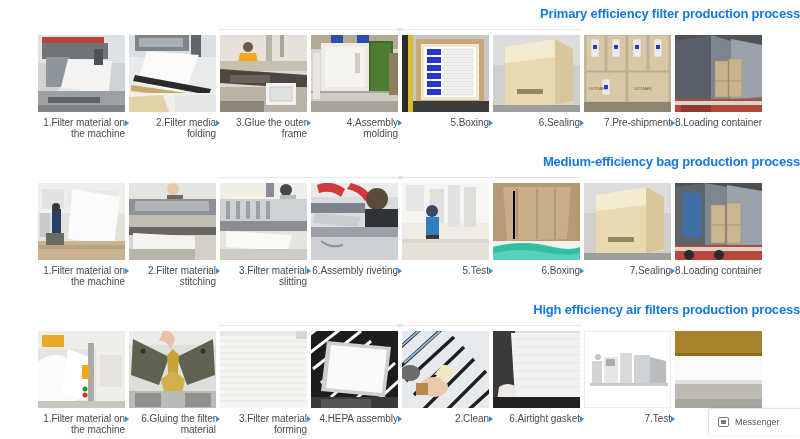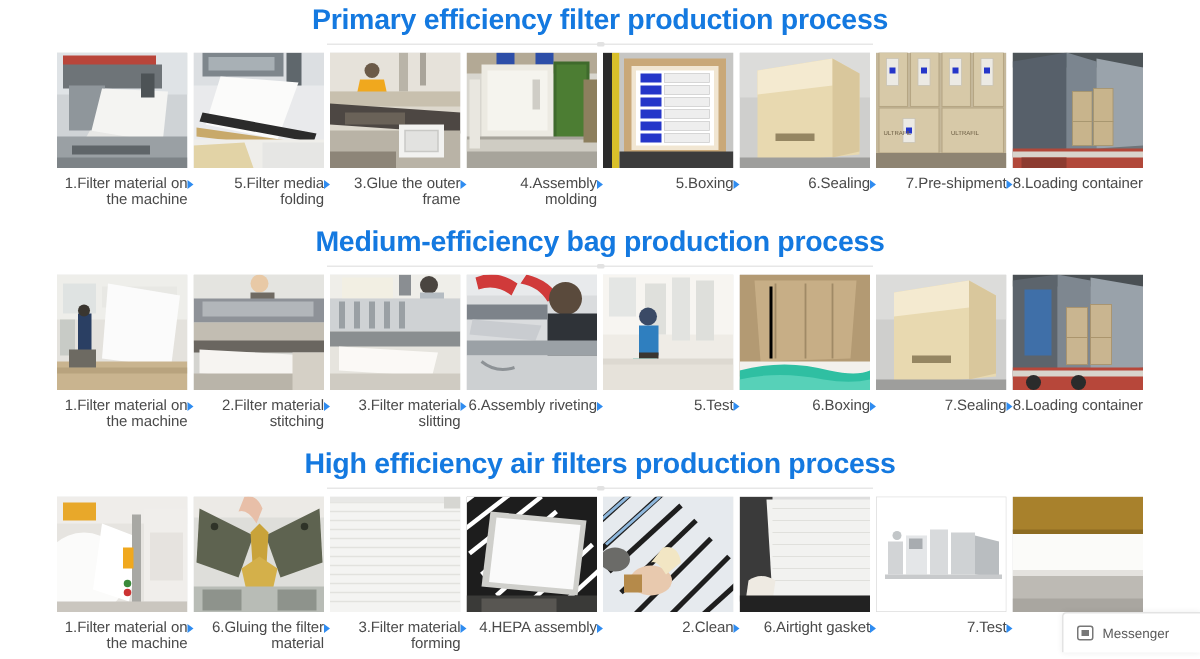--- a/index.html
+++ b/index.html
@@ -7,23 +7,23 @@
     width: 800px; height: 439px;
     background: #ffffff;
     font-family: "Liberation Sans", sans-serif;
     overflow: hidden;
   }
   .page { position: relative; width: 800px; height: 439px; background:#fff; }
 
   .section { position: relative; width: 800px; }
 
   .section-title {
-    text-align: center;
+    text-align: right;
     color: #1479e0;
-    font-size: 19px;
+    font-size: 13px;
     font-weight: bold;
     letter-spacing: -0.2px;
     line-height: 22px;
     padding-top: 3px;
     white-space: nowrap;
   }
   .title-rule {
     position: relative;
     width: 364px;
     height: 1px;
@@ -313,21 +313,21 @@
           </svg>
         </div>
       </div>
     </div>
 
     <div class="caption-row">
       <div class="cap">1.Filter material on the machine</div>
       <div class="arrow">
           <i></i>
         </div>
-      <div class="cap">5.Filter media folding</div>
+      <div class="cap">2.Filter media folding</div>
       <div class="arrow">
           <i></i>
         </div>
       <div class="cap">3.Glue the outer frame</div>
       <div class="arrow">
           <i></i>
         </div>
       <div class="cap">4.Assembly molding</div>
       <div class="arrow">
           <i></i>

